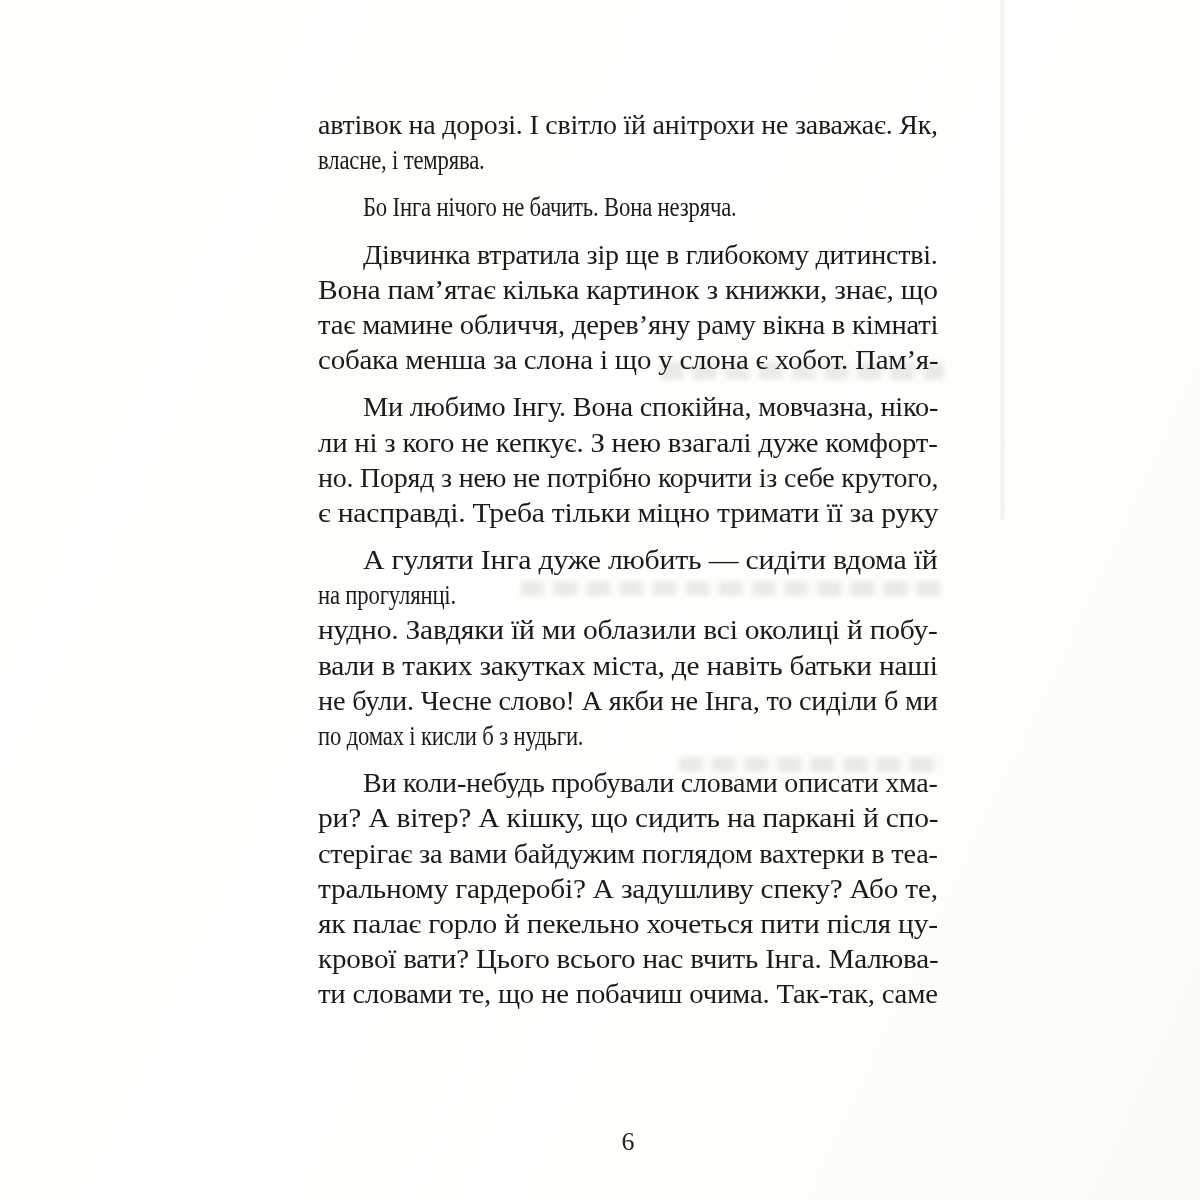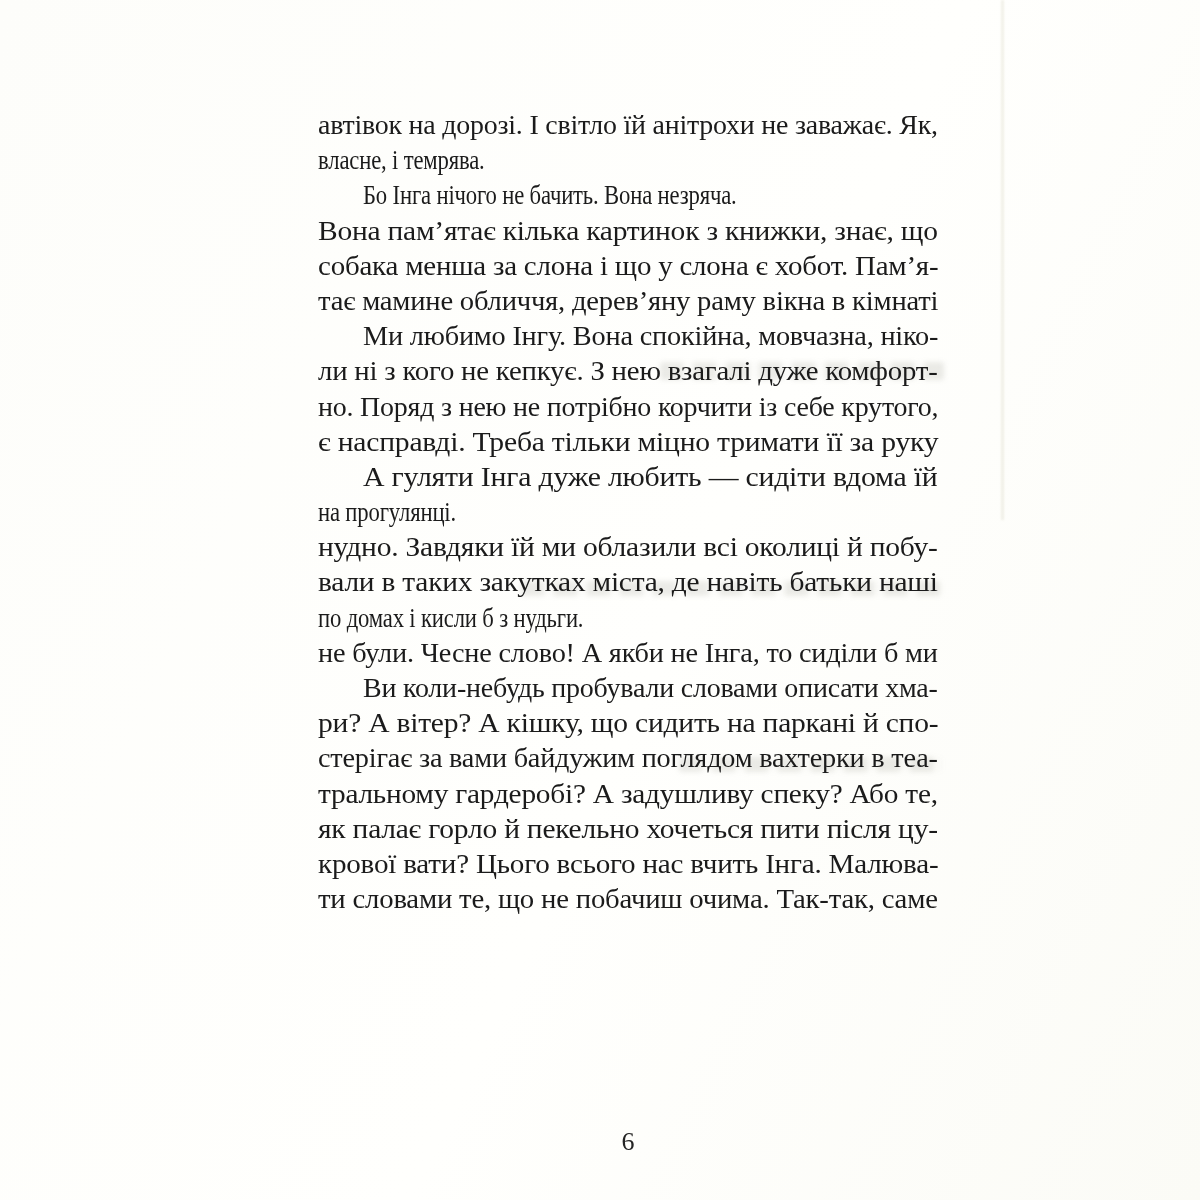--- a/index.html
+++ b/index.html
@@ -48,21 +48,21 @@
     width: 620px;
     color: #1b1b1b;
   }
   .line {
     height: 35.2px;
     line-height: 35.2px;
     font-size: 27px;
     white-space: nowrap;
     overflow: visible;
   }
-  .line.indent { padding-left: 45px; }
+  .line.indent { padding-left: 45px; margin-top: 12px; }
   .line-text {
     display: inline-block;
     transform-origin: 0 50%;
     white-space: pre;
     letter-spacing: -0.2px;
   }
   .page-number {
     position: absolute;
     left: 318px;
     top: 1124px;
@@ -80,33 +80,34 @@
 <div class="scan-page">
   <div class="scan-streak"></div>
   <div class="ghost ghost-1"></div>
   <div class="ghost ghost-2"></div>
   <div class="ghost ghost-3"></div>
 
   <div class="text-block" id="text-block">
       <div class="line"><span class="line-text" style="transform: scaleX(1.0333);">автівок на дорозі. І світло їй анітрохи не заважає. Як,</span></div>
       <div class="line"><span class="line-text" style="transform: scaleX(0.84);">власне, і темрява.</span></div>
       <div class="line indent"><span class="line-text" style="transform: scaleX(0.84);">Бо Інга нічого не бачить. Вона незряча.</span></div>
+      <div class="line indent"><span class="line-text" style="transform: scaleX(1.0379);">Дівчинка втратила зір ще в глибокому дитинстві.</span></div>
       <div class="line"><span class="line-text" style="transform: scaleX(1.0915);">Вона пам’ятає кілька картинок з книжки, знає, що</span></div>
+      <div class="line"><span class="line-text" style="transform: scaleX(1.0598);">тає мамине обличчя, дерев’яну раму вікна в кімнаті</span></div>
       <div class="line"><span class="line-text" style="transform: scaleX(1.0727);">собака менша за слона і що у слона є хобот. Пам’я-</span></div>
-      <div class="line"><span class="line-text" style="transform: scaleX(1.0598);">тає мамине обличчя, дерев’яну раму вікна в кімнаті</span></div>
       <div class="line indent"><span class="line-text" style="transform: scaleX(1.0493);">Ми любимо Інгу. Вона спокійна, мовчазна, ніко-</span></div>
       <div class="line"><span class="line-text" style="transform: scaleX(1.0671);">ли ні з кого не кепкує. З нею взагалі дуже комфорт-</span></div>
       <div class="line"><span class="line-text" style="transform: scaleX(1.0351);">но. Поряд з нею не потрібно корчити із себе крутого,</span></div>
       <div class="line"><span class="line-text" style="transform: scaleX(1.0973);">є насправді. Треба тільки міцно тримати її за руку</span></div>
       <div class="line indent"><span class="line-text" style="transform: scaleX(1.1036);">А гуляти Інга дуже любить — сидіти вдома їй</span></div>
       <div class="line"><span class="line-text" style="transform: scaleX(0.84);">на прогулянці.</span></div>
       <div class="line"><span class="line-text" style="transform: scaleX(1.0935);">нудно. Завдяки їй ми облазили всі околиці й побу-</span></div>
       <div class="line"><span class="line-text" style="transform: scaleX(1.0896);">вали в таких закутках міста, де навіть батьки наші</span></div>
+      <div class="line"><span class="line-text" style="transform: scaleX(1.0491);">не були. Чесне слово! А якби не Інга, то сиділи б ми</span></div>
       <div class="line"><span class="line-text" style="transform: scaleX(0.84);">по домах і кисли б з нудьги.</span></div>
-      <div class="line"><span class="line-text" style="transform: scaleX(1.0491);">не були. Чесне слово! А якби не Інга, то сиділи б ми</span></div>
       <div class="line indent"><span class="line-text" style="transform: scaleX(1.036);">Ви коли-небудь пробували словами описати хма-</span></div>
       <div class="line"><span class="line-text" style="transform: scaleX(1.0935);">ри? А вітер? А кішку, що сидить на паркані й спо-</span></div>
       <div class="line"><span class="line-text" style="transform: scaleX(1.0473);">стерігає за вами байдужим поглядом вахтерки в теа-</span></div>
       <div class="line"><span class="line-text" style="transform: scaleX(1.0858);">тральному гардеробі? А задушливу спеку? Або те,</span></div>
       <div class="line"><span class="line-text" style="transform: scaleX(1.0915);">як палає горло й пекельно хочеться пити після цу-</span></div>
       <div class="line"><span class="line-text" style="transform: scaleX(1.0783);">крової вати? Цього всього нас вчить Інга. Малюва-</span></div>
       <div class="line"><span class="line-text" style="transform: scaleX(1.0653);">ти словами те, що не побачиш очима. Так-так, саме</span></div>
     </div>
 
   <div class="page-number">6</div>

